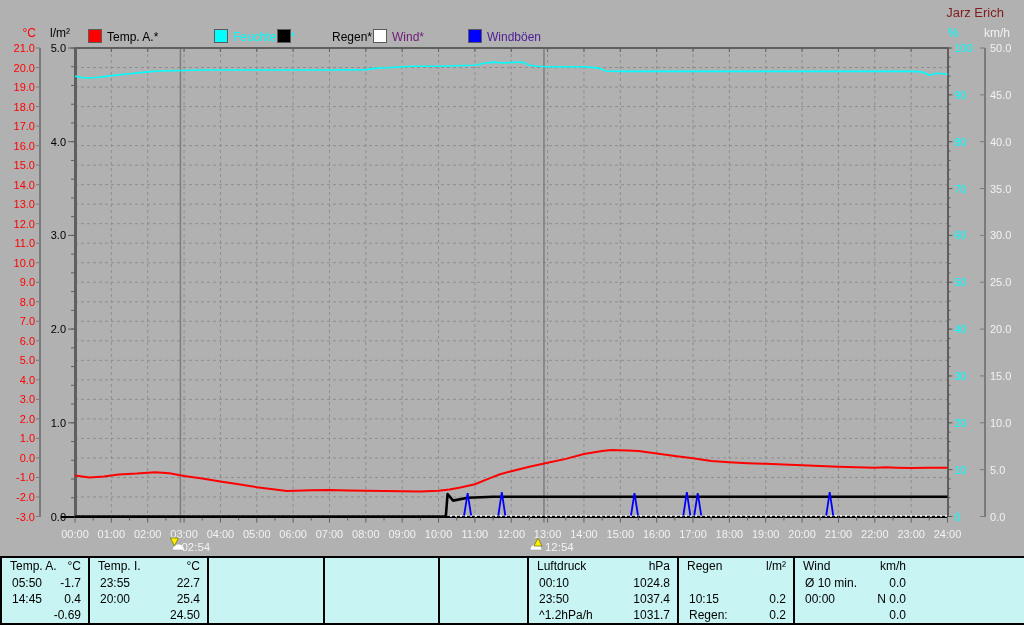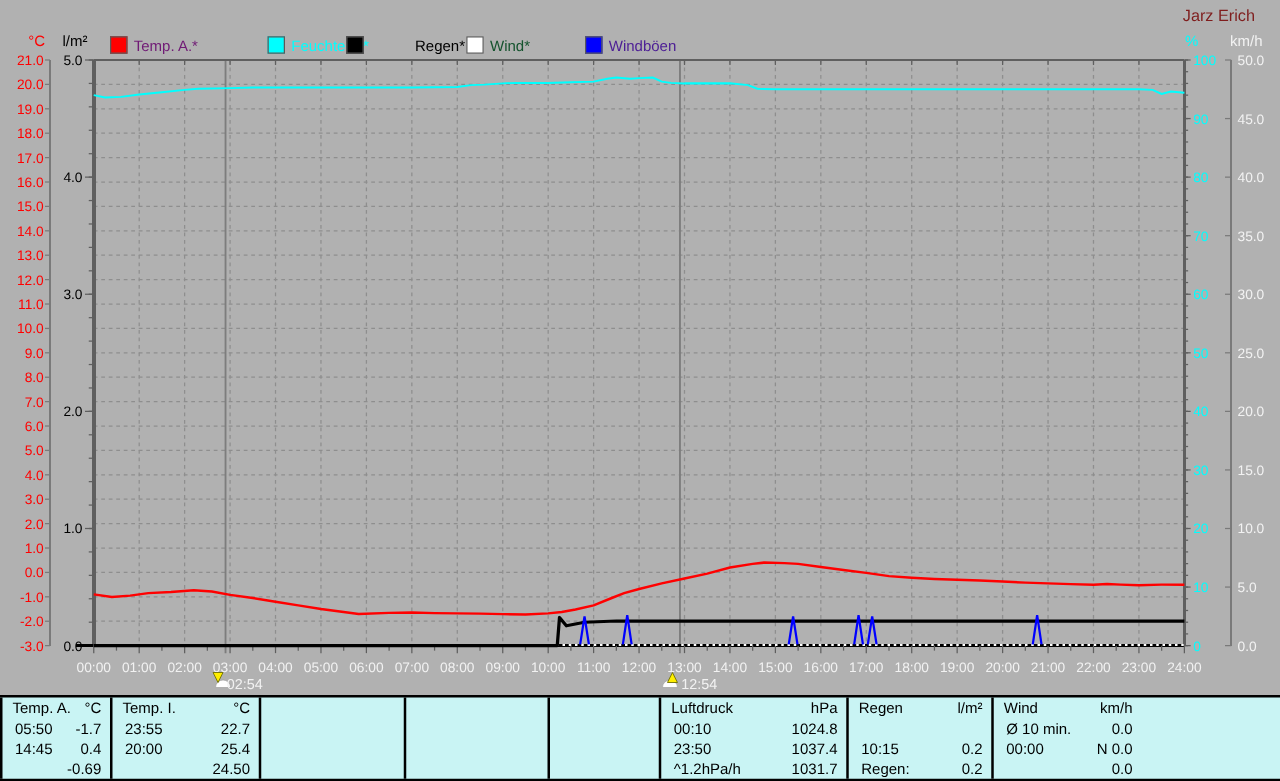--- a/index.html
+++ b/index.html
@@ -38,24 +38,24 @@
 <div id="app">
 
   <div class="user">Jarz Erich</div>
 
   <div class="unit-label" id="unit-c">°C</div>
   <div class="unit-label" id="unit-lm2">l/m²</div>
   <div class="unit-label" id="unit-pct">%</div>
   <div class="unit-label" id="unit-kmh">km/h</div>
 
   <div class="legend" id="legend">
-      <div class="legend-item" style="left: 88px;"><span class="legend-swatch" style="background: rgb(255, 0, 0);"></span><span style="color: #701a75;">Temp. A.*</span></div>
+      <div class="legend-item" style="left: 88px;"><span class="legend-swatch" style="background: rgb(255, 0, 0);"></span><span style="color: #000000;">Temp. A.*</span></div>
       <div class="legend-item" style="left: 182px; margin-left: 32px;"><span class="legend-swatch" style="background: rgb(0, 255, 255);"></span><span style="color: rgb(0, 255, 255);">Feuchte A.*</span></div>
       <div class="legend-item" style="left: 277px;"><span class="legend-swatch" style="background: rgb(0, 0, 0);"></span><span style="color: rgb(0, 0, 0); margin-left: 36px;">Regen*</span></div>
-      <div class="legend-item" style="left: 373px;"><span class="legend-swatch" style="background: rgb(255, 255, 255);"></span><span style="color: #14532d;">Wind*</span></div>
+      <div class="legend-item" style="left: 373px;"><span class="legend-swatch" style="background: rgb(255, 255, 255);"></span><span style="color: #701a75;">Wind*</span></div>
       <div class="legend-item" style="left: 468px;"><span class="legend-swatch" style="background: rgb(0, 0, 255);"></span><span style="color: #4c1d95;">Windböen</span></div>
     </div>
 
   <svg id="chart-svg" width="1024" height="556">
       <line x1="111.35416666666666" y1="48" x2="111.35416666666666" y2="516.5" stroke="#8e8e8e" stroke-width="1" stroke-dasharray="3 3"></line>
       <line x1="147.70833333333331" y1="48" x2="147.70833333333331" y2="516.5" stroke="#8e8e8e" stroke-width="1" stroke-dasharray="3 3"></line>
       <line x1="184.0625" y1="48" x2="184.0625" y2="516.5" stroke="#8e8e8e" stroke-width="1" stroke-dasharray="3 3"></line>
       <line x1="220.41666666666666" y1="48" x2="220.41666666666666" y2="516.5" stroke="#8e8e8e" stroke-width="1" stroke-dasharray="3 3"></line>
       <line x1="256.77083333333337" y1="48" x2="256.77083333333337" y2="516.5" stroke="#8e8e8e" stroke-width="1" stroke-dasharray="3 3"></line>
       <line x1="293.125" y1="48" x2="293.125" y2="516.5" stroke="#8e8e8e" stroke-width="1" stroke-dasharray="3 3"></line>

